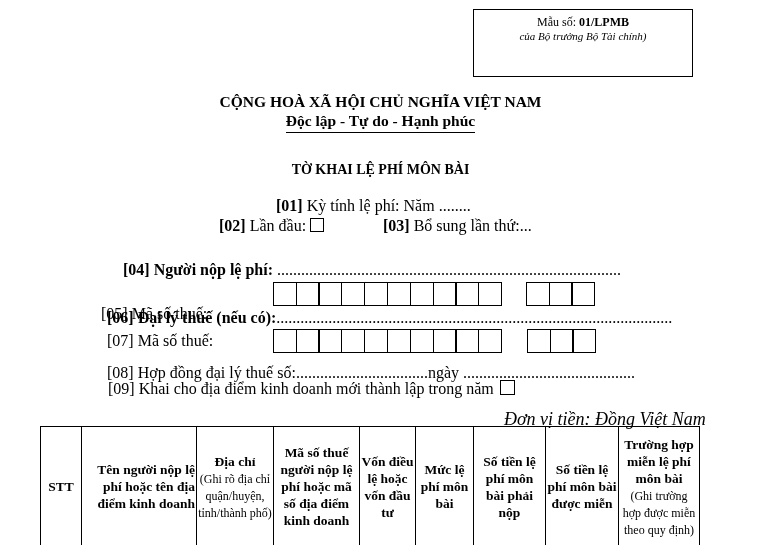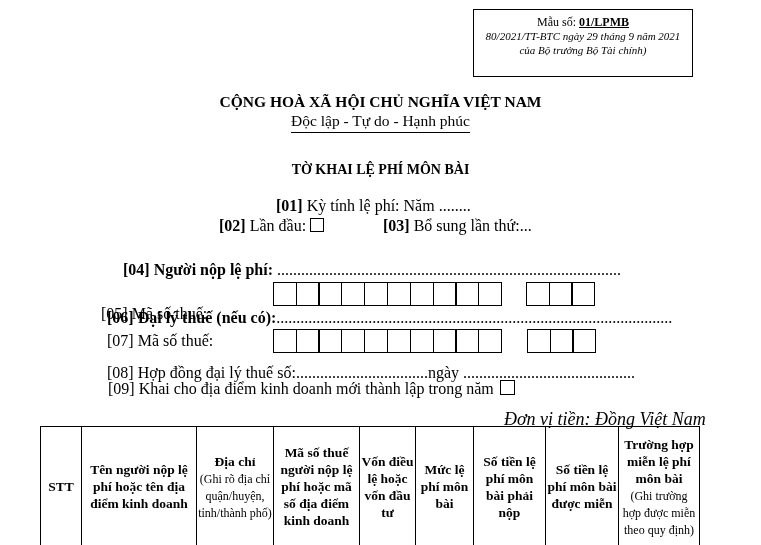--- a/index.html
+++ b/index.html
@@ -2,46 +2,45 @@
 <html><head>
 <meta charset="utf-8">
 <style>
   html, body { margin: 0; padding: 0; background: #ffffff; }
   body { width: 761px; height: 545px; position: relative; overflow: hidden;
          font-family: "Liberation Serif", "DejaVu Serif", serif; color: #000; }
   .abs { position: absolute; }
   .form-box { left: 473px; top: 9px; width: 220px; height: 68px; border: 1px solid #000;
               text-align: center; font-size: 11px; line-height: 14px; box-sizing: border-box; padding-top: 5px; }
   .form-box .code-line { font-size: 12px; }
-  .form-box .code { font-weight: bold; text-decoration: underline; }
+  .form-box .code { font-weight: bold; }
   .form-box .note { font-style: italic; }
   .center-text { left: 0; width: 761px; text-align: center; }
   .nation { top: 93px; font-weight: bold; font-size: 15.5px; }
   .motto-wrap { top: 112px; left: 0; width: 761px; text-align: center; }
-  .motto { display: inline-block; font-weight: normal; font-size: 15.5px; border-bottom: 1px solid #000; padding-bottom: 2px; line-height: 18px; }
+  .motto { display: inline-block; font-weight: bold; font-size: 15.5px; border-bottom: 1px solid #000; padding-bottom: 2px; line-height: 18px; }
   .title { top: 162px; font-weight: bold; font-size: 14px; }
   .line { font-size: 16px; white-space: nowrap; }
   .b { font-weight: bold; }
   .chk { display: inline-block; width: 12px; height: 12px; border: 1px solid #000; vertical-align: -1px; margin-left: 4px; }
   .boxes { display: flex; }
   .boxes .cell { width: 22px; height: 22px; border: 1.2px solid #000; margin-left: -1.2px; }
   .unit { top: 409px; left: 504px; font-style: italic; font-size: 18px; }
   table.fee { position: absolute; left: 40px; top: 426px; border-collapse: collapse; font-size: 13.5px; }
   table.fee th { border: 1.5px solid #000; border-bottom: none; font-weight: bold; text-align: center; vertical-align: middle;
                  padding: 0 1px; line-height: 17px; height: 119px; }
   table.fee th .sub { font-weight: normal; font-size: 12px; line-height: 16px; }
 </style>
 </head>
 <body>
 
 <div class="abs form-box">
   <div class="code-line">
     <span>Mẫu số: </span><span class="code">01/LPMB</span>
   </div>
-  <div class="note">80/2021/TT-BTC ngày 29 tháng 9 năm 2021</div>
   <div class="note">của Bộ trưởng Bộ Tài chính)</div>
 </div>
 
 <div class="abs center-text nation">CỘNG HOÀ XÃ HỘI CHỦ NGHĨA VIỆT NAM</div>
 <div class="abs motto-wrap">
   <span class="motto">Độc lập - Tự do - Hạnh phúc</span>
 </div>
 
 <div class="abs center-text title">TỜ KHAI LỆ PHÍ MÔN BÀI</div>
 
@@ -107,21 +106,21 @@
 <div class="abs line" style="top:380px; left:108px;">
   <span>[09] Khai cho địa điểm kinh doanh mới thành lập trong năm</span><span class="chk" style="width:13px;height:13px;margin-left:6px;"></span>
 </div>
 
 <div class="abs unit">Đơn vị tiền: Đồng Việt Nam</div>
 
 <table class="fee">
   <thead>
     <tr>
       <th style="width:38px;"><span>STT</span></th>
-      <th style="width:112px;"><span>Tên người nộp lệ phí hoặc tên địa điểm kinh doanh</span></th>
+      <th style="width:112px;text-align:right;"><span>Tên người nộp lệ phí hoặc tên địa điểm kinh doanh</span></th>
       <th style="width:74px;"><span>Địa chỉ</span><br><span class="sub">(Ghi rõ địa chỉ quận/huyện, tỉnh/thành phố)</span></th>
       <th style="width:83px;"><span>Mã số thuế người nộp lệ phí hoặc mã số địa điểm kinh doanh</span></th>
       <th style="width:53px;"><span>Vốn điều lệ hoặc vốn đầu tư</span></th>
       <th style="width:55px;"><span>Mức lệ phí môn bài</span></th>
       <th style="width:69px;"><span>Số tiền lệ phí môn bài phải nộp</span></th>
       <th style="width:70px;"><span>Số tiền lệ phí môn bài được miễn</span></th>
       <th style="width:78px;"><span>Trường hợp miễn lệ phí môn bài</span><br><span class="sub">(Ghi trường hợp được miễn theo quy định)</span></th>
     </tr>
   </thead>
 </table>

